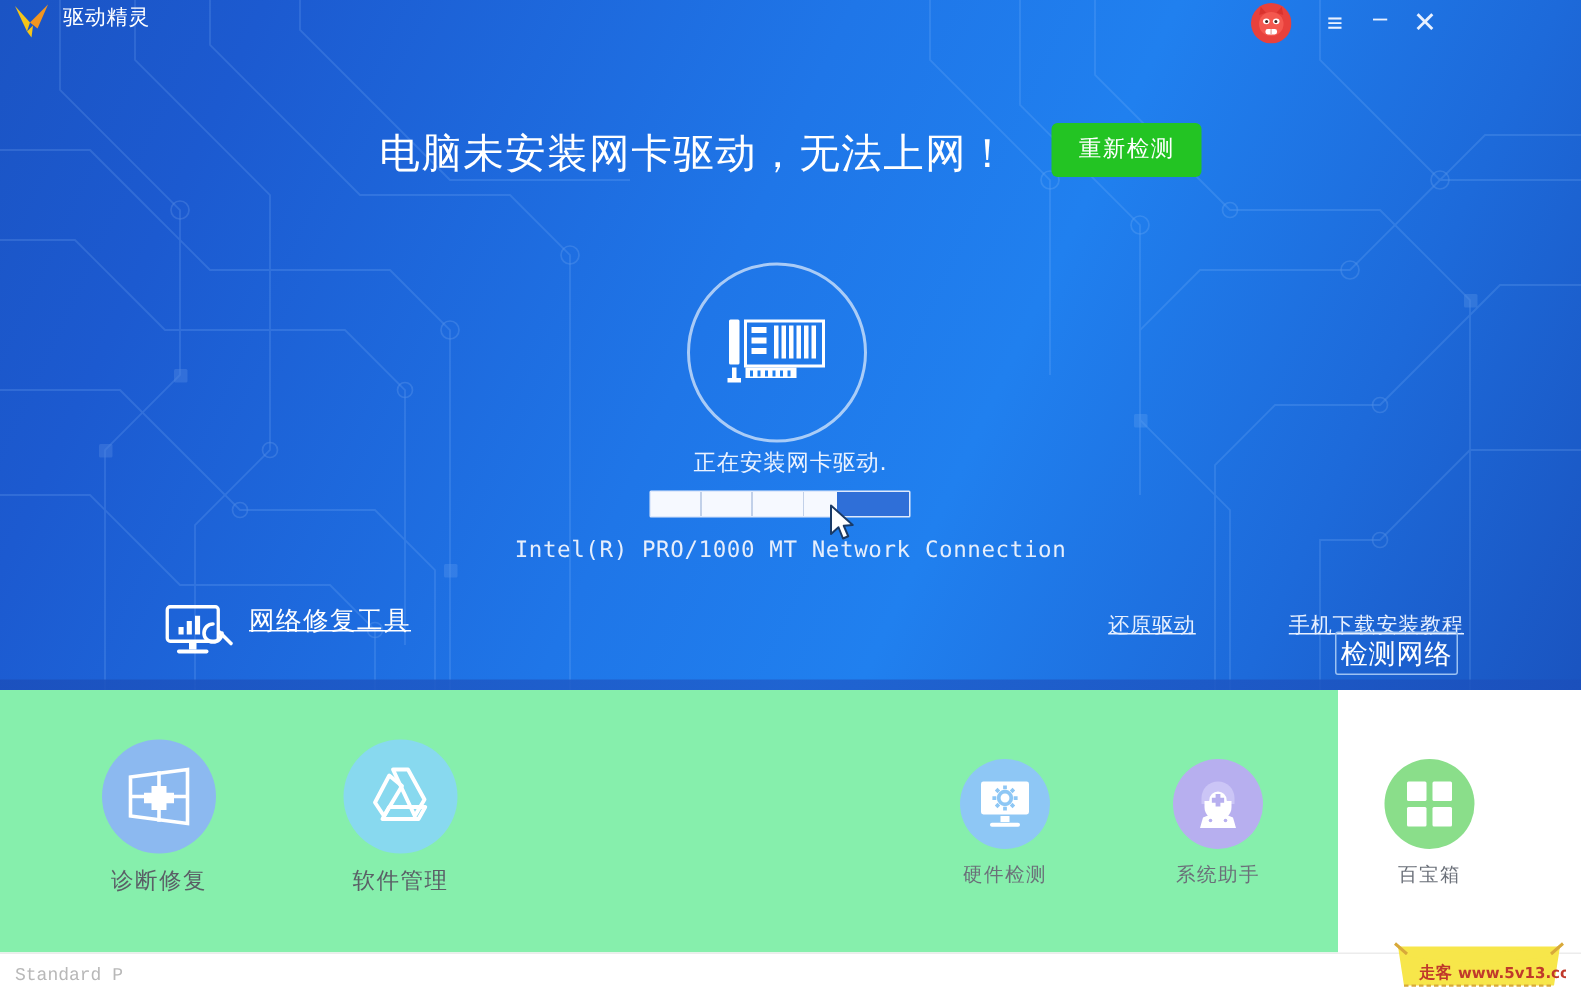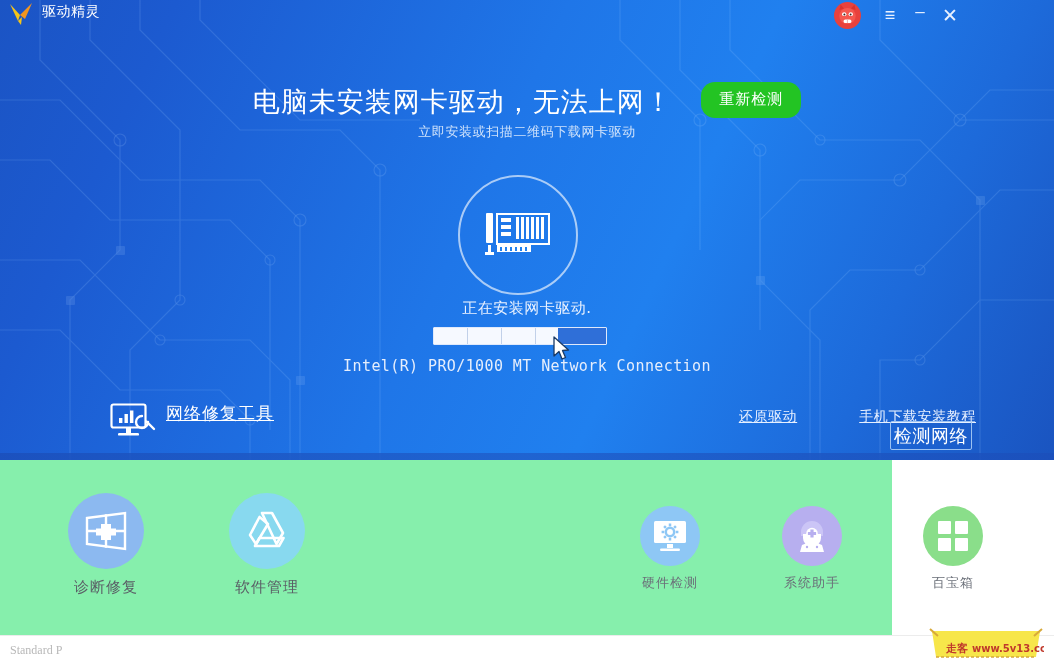--- a/index.html
+++ b/index.html
@@ -112,21 +112,21 @@
     font-family: Liberation Serif, serif;
   }
   .redetect-btn {
     display: inline-block;
     vertical-align: middle;
     margin-left: 24px;
     background: #23c423;
     color: #ffffff;
     font-size: 15px;
     padding: 8px 18px 9px;
-    border-radius: 14px;
+    border-radius: 4px;
     letter-spacing: 1px;
     cursor: pointer;
     font-family: "DejaVu Sans", sans-serif;
     position: relative;
     top: -2px;
   }
   .subhead {
     position: absolute;
     left: 0; top: 123px;
     width: 1054px;
@@ -286,21 +286,21 @@
     left: 0; top: 635px;
     width: 1054px; height: 30px;
     background: #ffffff;
     border-top: 1px solid #ececec;
   }
   .footer-text {
     position: absolute;
     left: 10px; top: 7px;
     font-size: 12px;
     color: #b8b8b8;
-    font-family: Liberation Serif, serif;
+    font-family: Liberation Mono, monospace;
   }
   .watermark {
     position: absolute;
     left: 928px; top: 627px;
     width: 116px; height: 34px;
     z-index: 60;
   }
 </style>
 </head>
 <body>
@@ -352,21 +352,20 @@
         <rect x="66" y="296" width="9" height="9" rx="1"></rect>
       </g>
     </svg>
 
     <div class="hero-bottom-edge"></div>
 
     <div class="headline-row">
       <span class="headline">电脑未安装网卡驱动，无法上网！</span>
       <span class="redetect-btn">重新检测</span>
     </div>
-    <div class="subhead">立即安装或扫描二维码下载网卡驱动</div>
 
     <div class="circle-badge">
       <svg width="68" height="48" viewBox="0 0 68 48">
         <g fill="#ffffff">
           <rect x="2" y="2" width="7" height="30" rx="1"></rect>
           <rect x="4" y="34" width="3" height="8"></rect>
           <rect x="1" y="41" width="9" height="3"></rect>
         </g>
         <g fill="none" stroke="#ffffff" stroke-width="2">
           <rect x="13" y="3" width="52" height="30"></rect>

